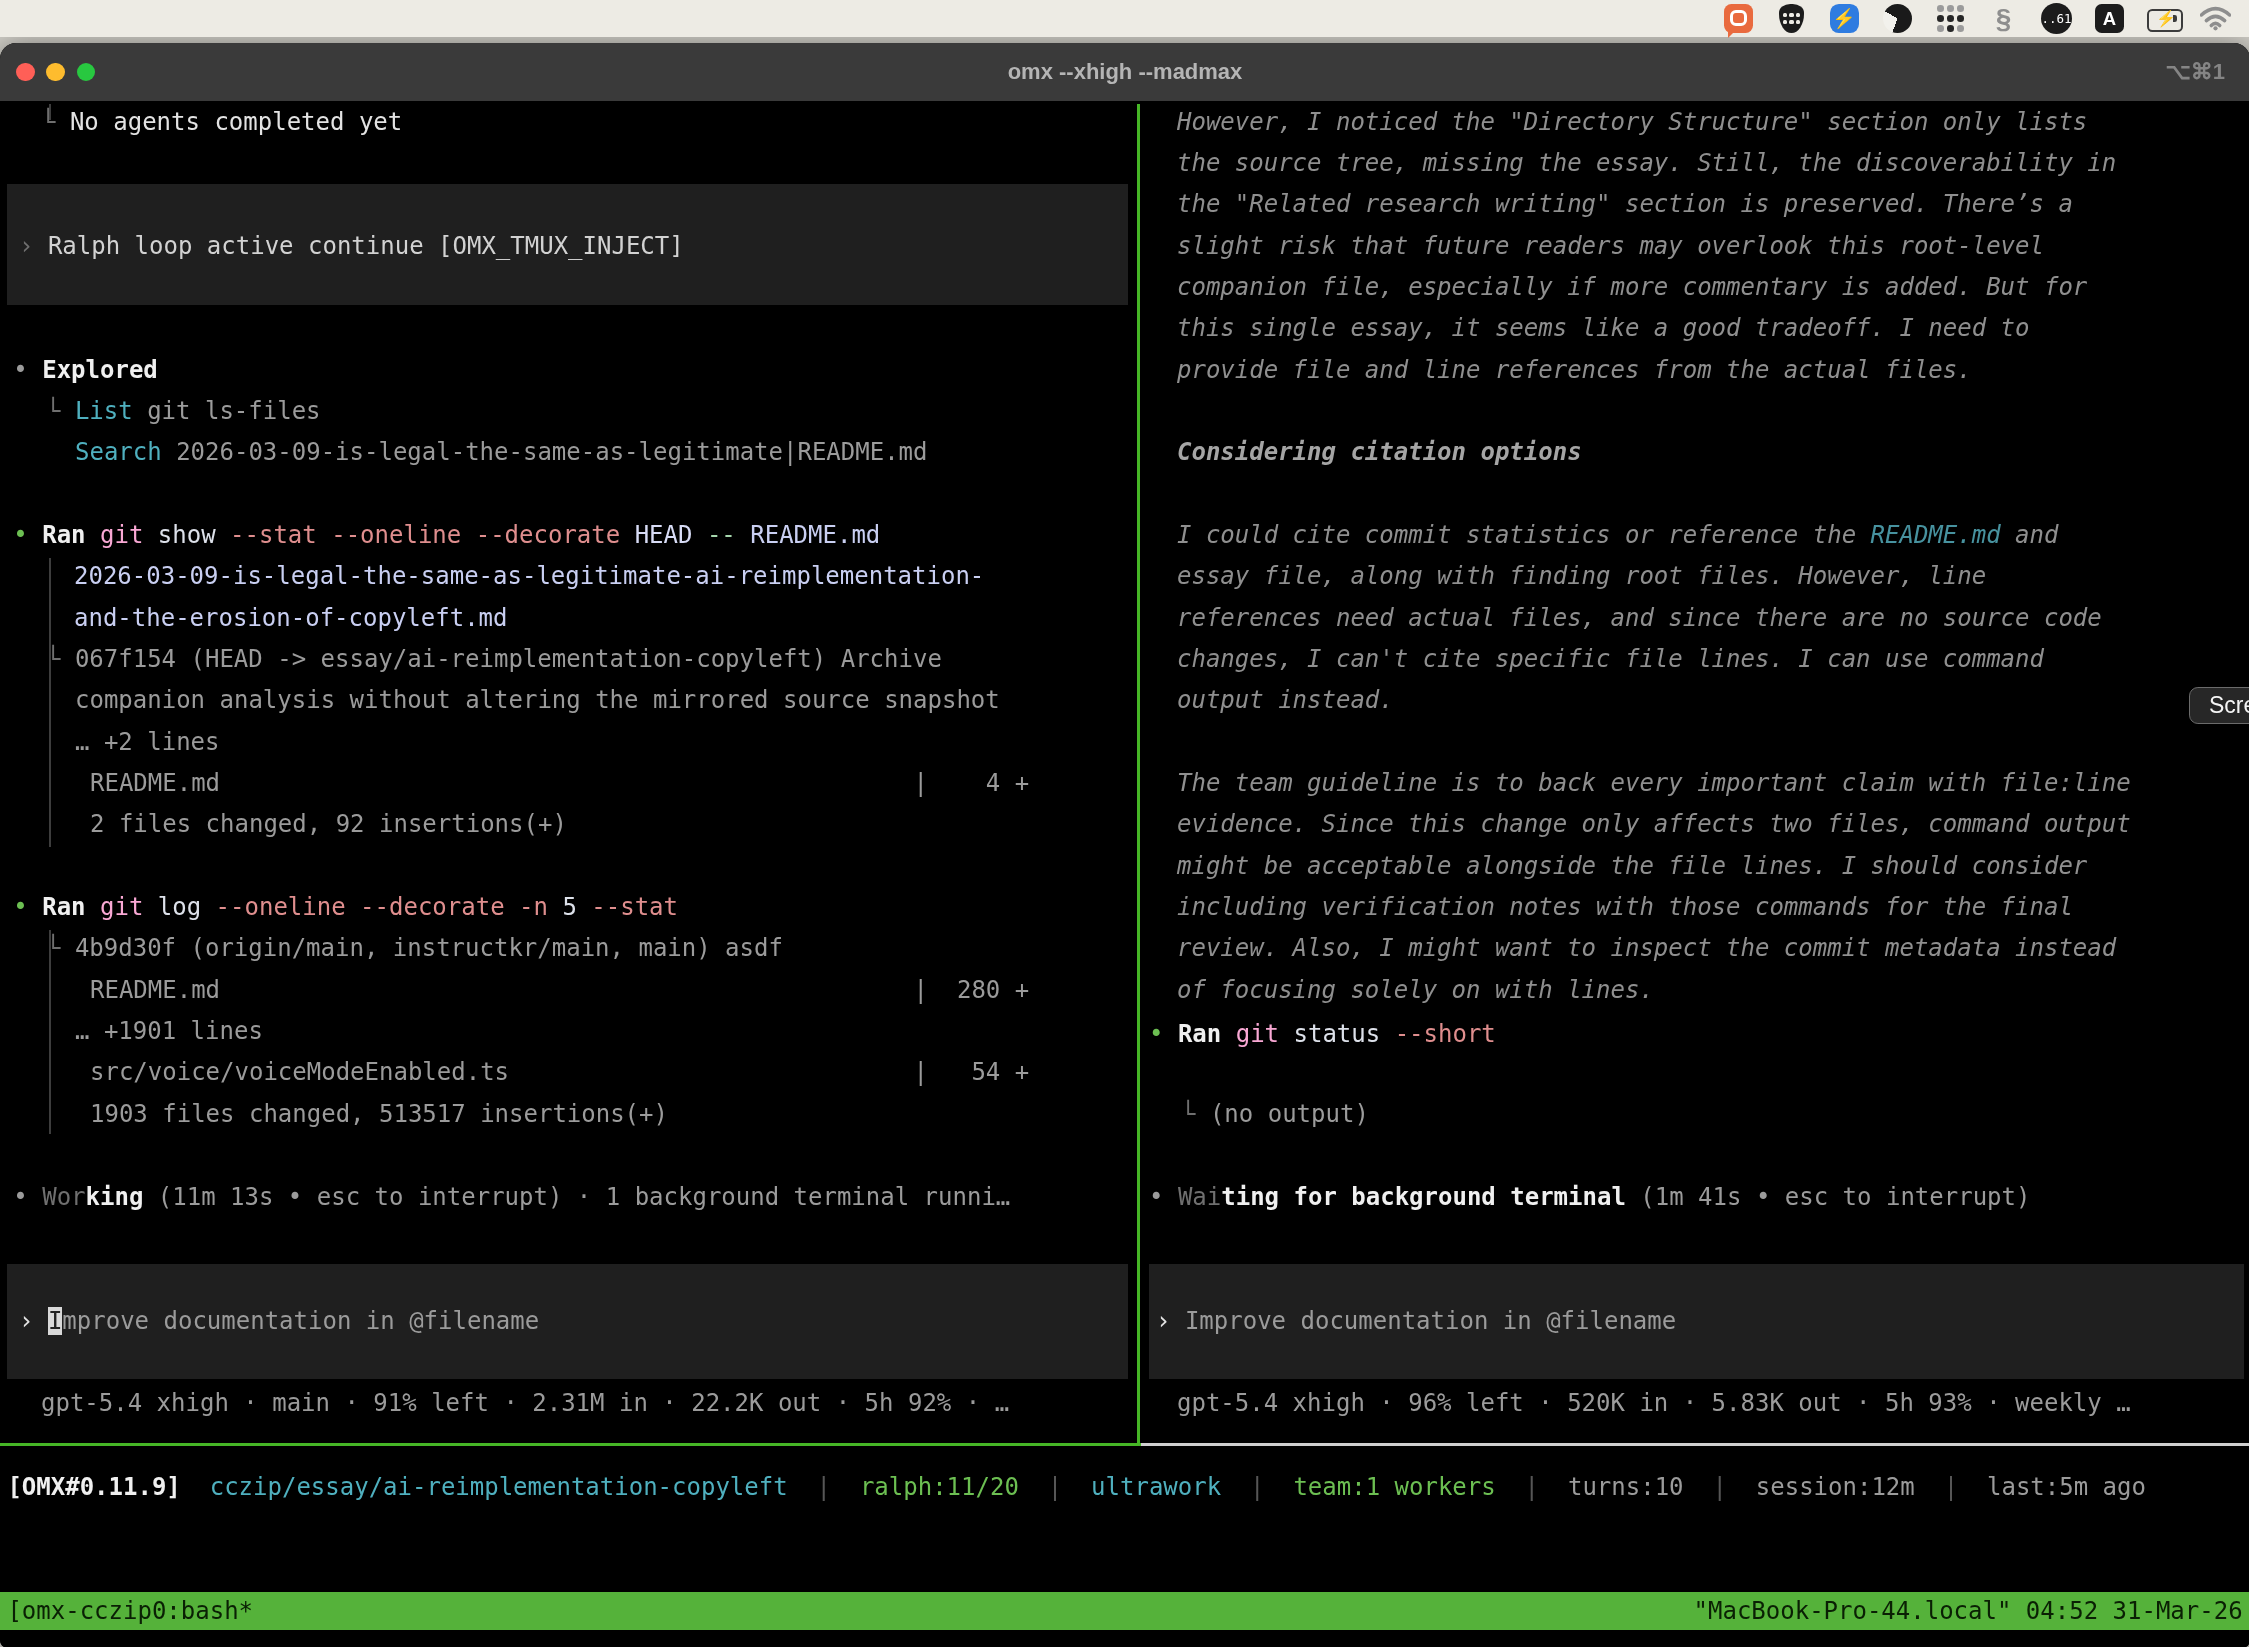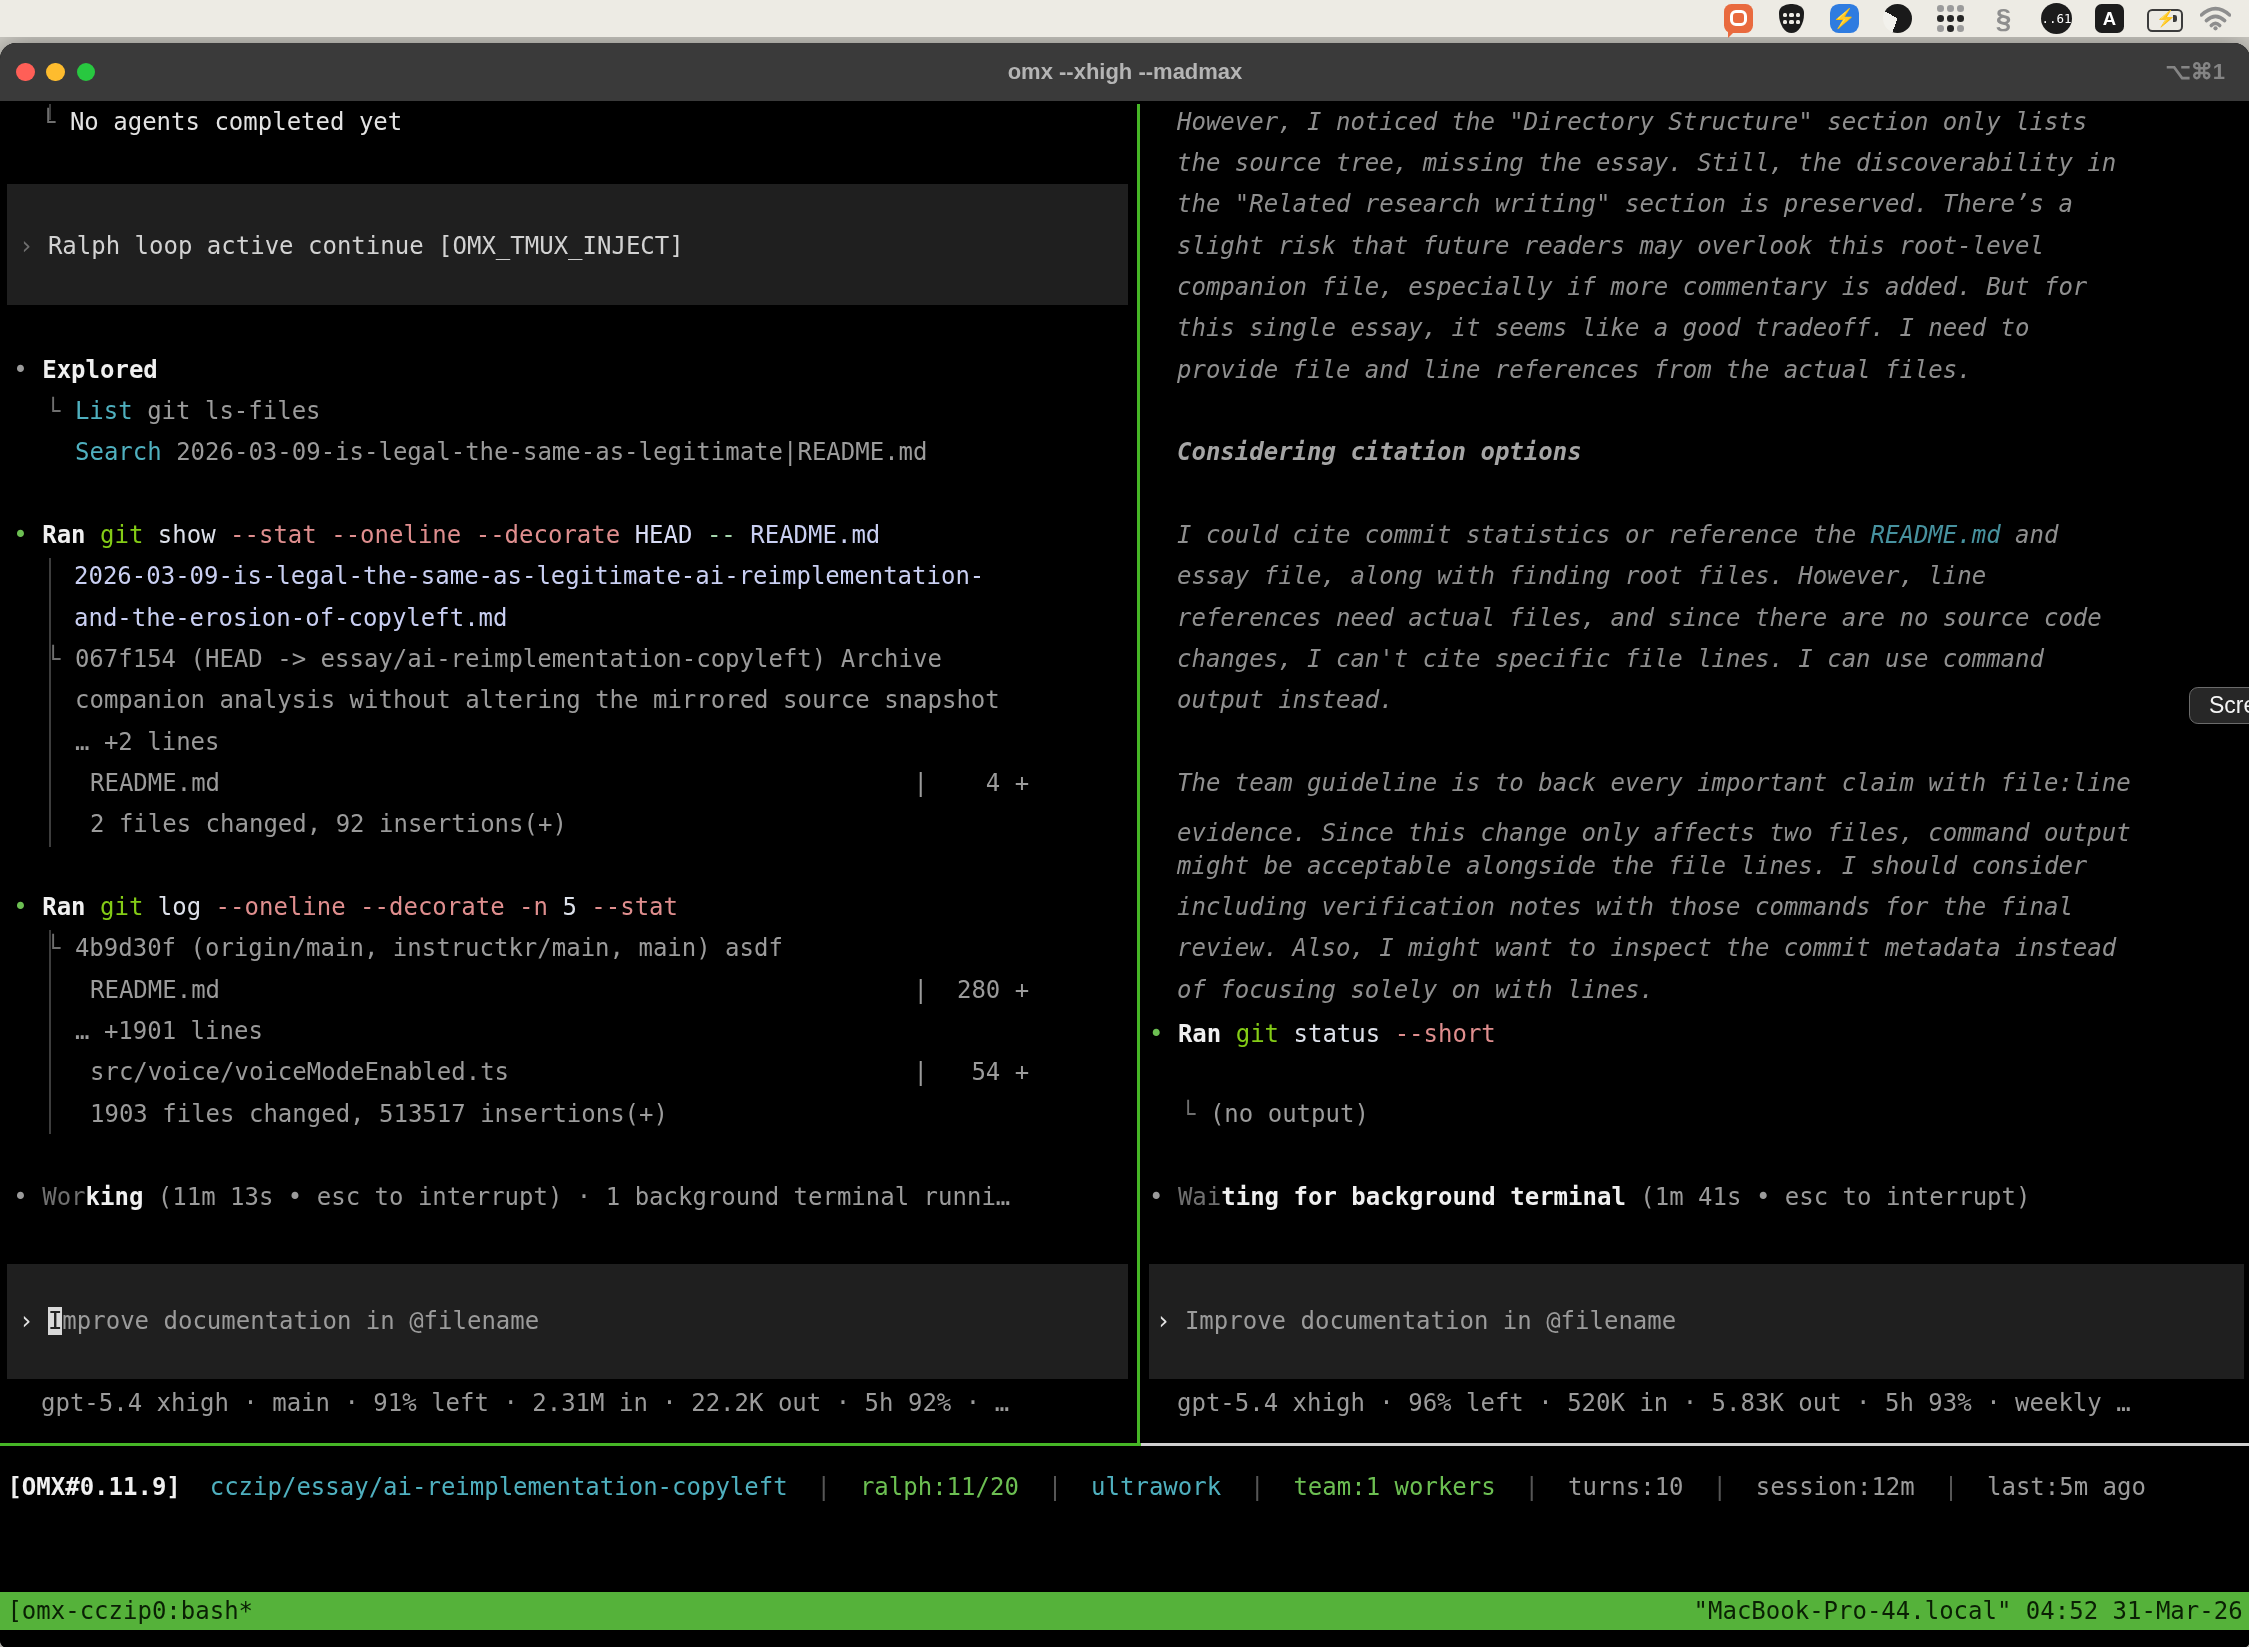--- a/index.html
+++ b/index.html
@@ -63,21 +63,21 @@
   
   .tmux-bar{position:absolute;left:0;top:1549px;width:2250px;height:38px;background:#55b23a;color:#0a2004;font-family:"DejaVu Sans Mono",monospace;font-size:24px;display:flex;align-items:center;justify-content:space-between;padding:0 7.4px;box-sizing:border-box;}
 
   
   .c-gray{color:#9b9b9b;}
   .c-dim{color:#6f6f6f;}
   .c-bright{color:#e3e3e3;}
   .c-boldwhite{color:#f0f0f0;font-weight:bold;}
   .c-white{color:#dde1ea;}
   .c-teal{color:#4fb0bf;}
-  .c-blue{color:#84cc16;}
+  .c-blue{color:#f9a8d4;}
   .c-salmon{color:#df8e8e;}
   .c-lav{color:#c9cff2;}
   .c-lavbright{color:#d8dcf6;}
   .c-lgreen{color:#a6d7ad;}
   .c-green{color:#6cbf52;}
   .c-ital{color:#8f8f8f;font-style:italic;}
   .c-italteal{color:#47929f;font-style:italic;}
   .c-italbold{color:#a5a5a5;font-style:italic;font-weight:bold;}
   .c-sep{color:#565656;}
   .c-boxtext{color:#d2d2d2;}
@@ -203,21 +203,21 @@
         <div class="tline" style="left: 1177px; top: 166px;"><span class="c-ital">companion file, especially if more commentary is added. But for</span></div>
         <div class="tline" style="left: 1177px; top: 207px;"><span class="c-ital">this single essay, it seems like a good tradeoff. I need to</span></div>
         <div class="tline" style="left: 1177px; top: 249px;"><span class="c-ital">provide file and line references from the actual files.</span></div>
         <div class="tline" style="left: 1177px; top: 331px;"><span class="c-italbold">Considering citation options</span></div>
         <div class="tline" style="left: 1177px; top: 414px;"><span class="c-ital">I could cite commit statistics or reference the </span><span class="c-italteal">README.md</span><span class="c-ital"> and</span></div>
         <div class="tline" style="left: 1177px; top: 455px;"><span class="c-ital">essay file, along with finding root files. However, line</span></div>
         <div class="tline" style="left: 1177px; top: 497px;"><span class="c-ital">references need actual files, and since there are no source code</span></div>
         <div class="tline" style="left: 1177px; top: 538px;"><span class="c-ital">changes, I can't cite specific file lines. I can use command</span></div>
         <div class="tline" style="left: 1177px; top: 579px;"><span class="c-ital">output instead.</span></div>
         <div class="tline" style="left: 1177px; top: 662px;"><span class="c-ital">The team guideline is to back every important claim with file:line</span></div>
-        <div class="tline" style="left: 1177px; top: 703px; margin-top: 9px;"><span class="c-ital">evidence. Since this change only affects two files, command output</span></div>
+        <div class="tline" style="left: 1177px; top: 703px;"><span class="c-ital">evidence. Since this change only affects two files, command output</span></div>
         <div class="tline" style="left: 1177px; top: 745px;"><span class="c-ital">might be acceptable alongside the file lines. I should consider</span></div>
         <div class="tline" style="left: 1177px; top: 786px;"><span class="c-ital">including verification notes with those commands for the final</span></div>
         <div class="tline" style="left: 1177px; top: 827px;"><span class="c-ital">review. Also, I might want to inspect the commit metadata instead</span></div>
         <div class="tline" style="left: 1177px; top: 869px;"><span class="c-ital">of focusing solely on with lines.</span></div>
         <div class="tline" style="left: 1149px; top: 913px;"><span class="c-green">• </span><span class="c-boldwhite">Ran </span><span class="c-blue">git </span><span class="c-white">status </span><span class="c-salmon">--short</span></div>
         <div class="tline" style="left: 1181px; top: 993px;"><span class="c-dim">└ </span><span class="c-gray">(no output)</span></div>
         <div class="tline" style="left: 1149px; top: 1076px;"><span class="c-gray">• </span><span class="c-dim">Wai</span><span class="c-boldwhite">ting for background terminal</span><span class="c-gray"> (1m 41s • esc to interrupt)</span></div>
         <div class="tline" style="left: 1156px; top: 1200px;"><span class="c-bright">› </span><span class="c-gray">Improve documentation in @filename</span></div>
         <div class="tline" style="left: 1177px; top: 1282px;"><span class="c-gray">gpt-5.4 xhigh · 96% left · 520K in · 5.83K out · 5h 93% · weekly …</span></div>
       </div>

